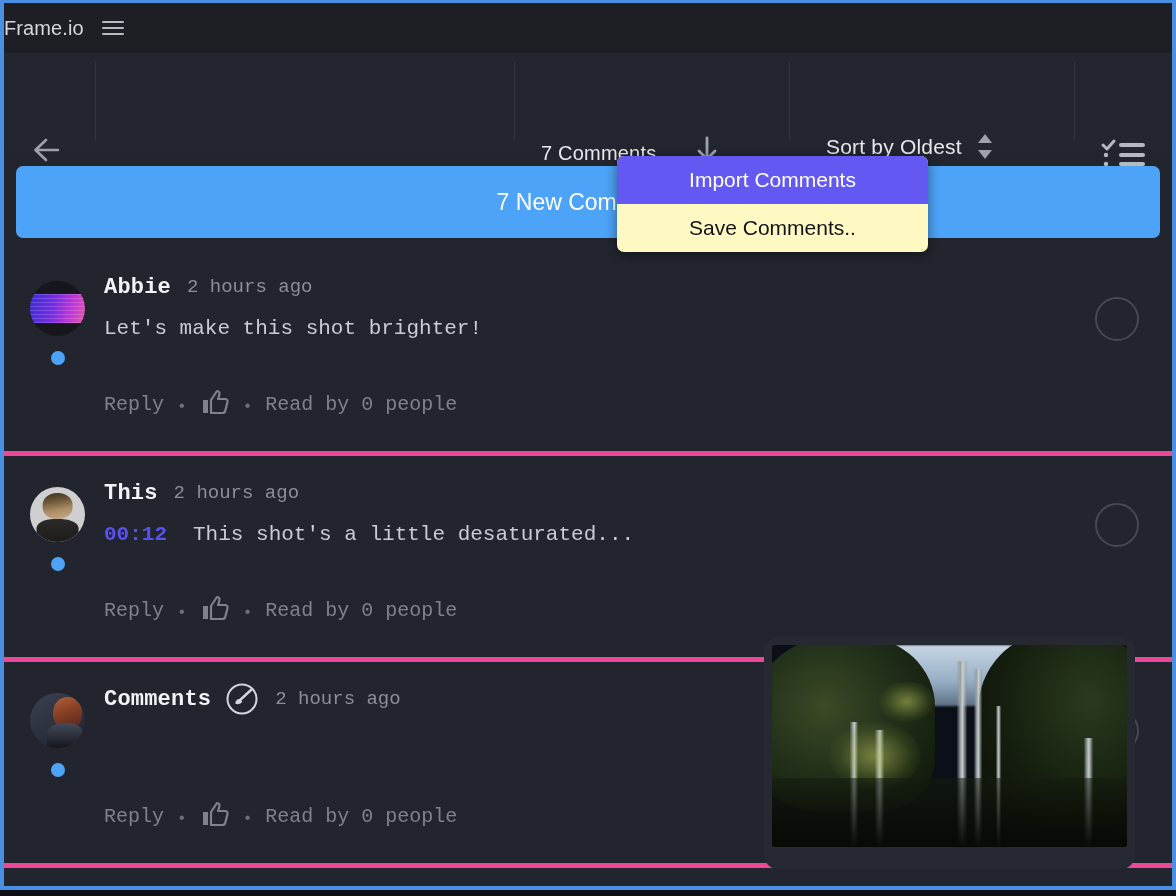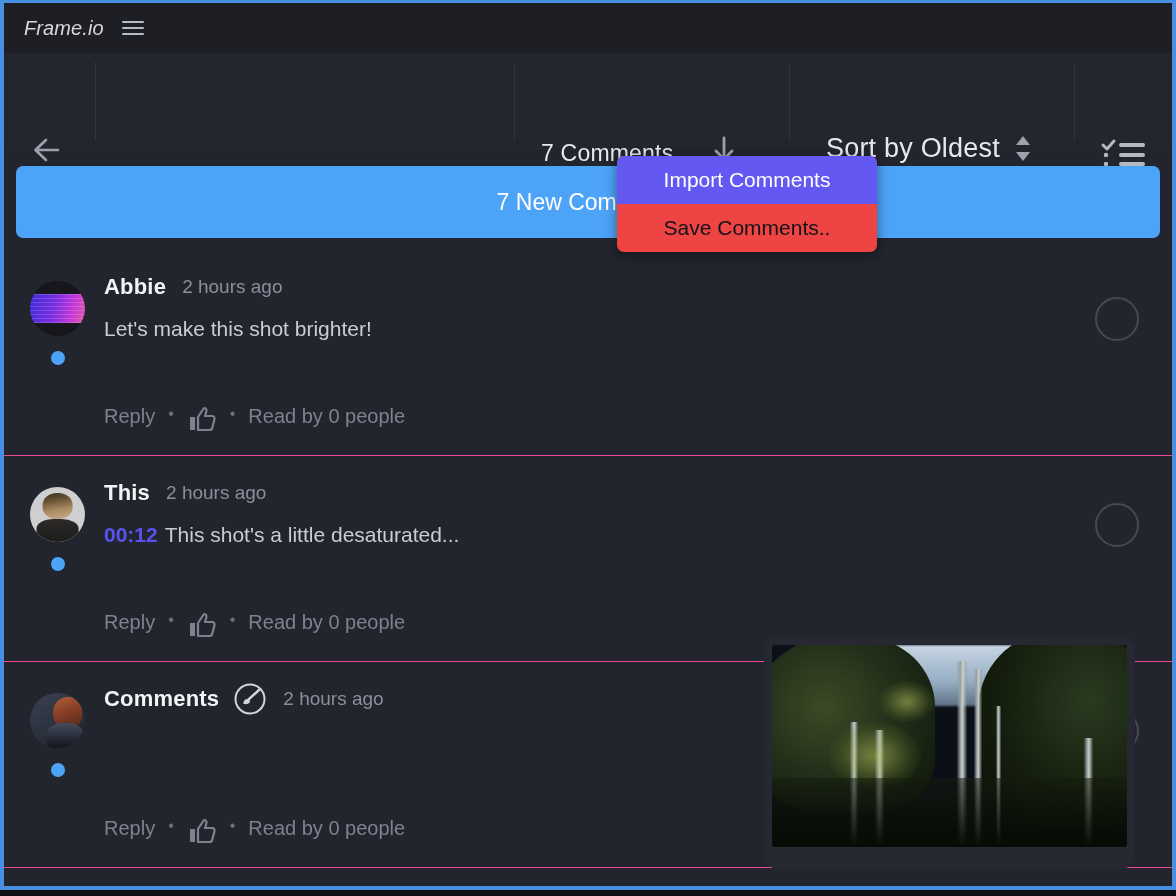--- a/index.html
+++ b/index.html
@@ -23,25 +23,23 @@
 
   
   #titlebar {
     position: absolute;
     left: 0; top: 0;
     width: 1168px; height: 50px;
     background: #1e1f25;
     display: flex; align-items: center;
   }
   #brand-title {
-    margin-left: 20px;
     color: #d6d8dd;
     font-size: 20px;
     letter-spacing: .1px;
-    font-style: italic;
   }
   #hamburger-btn {
     margin-left: 18px;
     width: 22px; height: 20px;
     display: flex; flex-direction: column; justify-content: center; gap: 4px;
     cursor: pointer;
   }
   #hamburger-btn i {
     display: block; height: 2px; background: #b9bcc4; border-radius: 1px;
   }
@@ -60,25 +58,25 @@
     background: #32353f;
   }
   #back-btn {
     position: absolute; left: 24px; top: 80px;
     width: 44px; height: 34px;
     cursor: pointer;
   }
   .tb-group { position: absolute; display: flex; align-items: center; }
   #comments-count-group { left: 537px; top: 80px; }
   #comments-count-label {
-    color: #e6e8ec; font-size: 23px; letter-spacing: .2px;
+    color: #e6e8ec; font-size: 20px; letter-spacing: .2px;
   }
   #download-btn { margin-left: 34px; cursor: pointer; }
   #sort-group { left: 822px; top: 80px; }
-  #sort-label { color: #e6e8ec; font-size: 27px; letter-spacing: .2px; }
+  #sort-label { color: #e6e8ec; font-size: 21px; letter-spacing: .2px; }
   #sort-stepper {
     margin-left: 14px; display: flex; flex-direction: column; gap: 3px; cursor: pointer;
   }
   #checklist-btn { position: absolute; left: 1096px; top: 83px; cursor: pointer; }
 
   
   #new-comments-banner {
     position: absolute;
     left: 12px; top: 163px;
     width: 1144px; height: 72px;
@@ -91,23 +89,24 @@
 
   
   #comment-list {
     position: absolute;
     left: 0; top: 247px;
     width: 1168px;
     background: #22252e;
   }
   .comment-row {
     position: relative;
-    border-bottom: 1px solid #ec4899;
+    border-bottom: 5px solid #ec4899;
     padding: 22px 8px 18px 0;
     min-height: 206px;
+    font-family: Liberation Mono, monospace;
   }
   .avatar-col {
     position: absolute; left: 26px; top: 31px;
     width: 56px;
   }
   .avatar {
     width: 55px; height: 55px;
     border-radius: 50%;
     overflow: hidden;
     position: relative;
@@ -127,25 +126,25 @@
   .badge-icon { margin-left: 14px; display: flex; align-items: center; }
   .timestamp {
     margin-left: 16px; color: #8b8f99; font-size: 19px;
   }
   .comment-text {
     margin-top: 15px;
     font-size: 21px; color: #c9ccd4;
     white-space: nowrap;
   }
   .timecode {
-    color: #5a52f0; font-weight: bold; margin-right: 7px;
+    color: #5a52f0; font-weight: bold; margin-right: 26px;
   }
   .comment-actions {
-    position: absolute; left: 100px; bottom: 22px;
-    display: flex; align-items: flex-start;
+    position: absolute; left: 100px; bottom: 35px;
+    display: flex; align-items: flex-end;
     color: #7e828d; font-size: 20px;
   }
   .act-reply { cursor: pointer; }
   .act-sep { margin: 0 13px; color: #6c7079; font-size: 16px; }
   .act-like { cursor: pointer; display: flex; align-items: center; }
   .act-read { }
   .select-circle {
     position: absolute; right: 33px; top: 47px;
     width: 44px; height: 44px;
     border: 2px solid #454954;
@@ -192,22 +191,22 @@
     content:""; position:absolute; left:30%; bottom:0;
     width:66%; height:46%;
     border-radius: 44% 40% 0 0;
     background: linear-gradient(180deg,#454b5c 0%, #14161e 100%);
   }
 
   
   #import-menu {
     position: absolute;
     left: 613px; top: 153px;
-    width: 260px;
-    background: #ef4444;
+    width: 311px;
+    background: #fef9c3;
     border-radius: 7px;
     overflow: hidden;
     box-shadow: 0 3px 12px rgba(0,0,0,.45);
     z-index: 40;
   }
   .menu-item {
     height: 48px;
     display: flex; align-items: center; justify-content: center;
     font-size: 21px; color: #111318;
     cursor: pointer;

